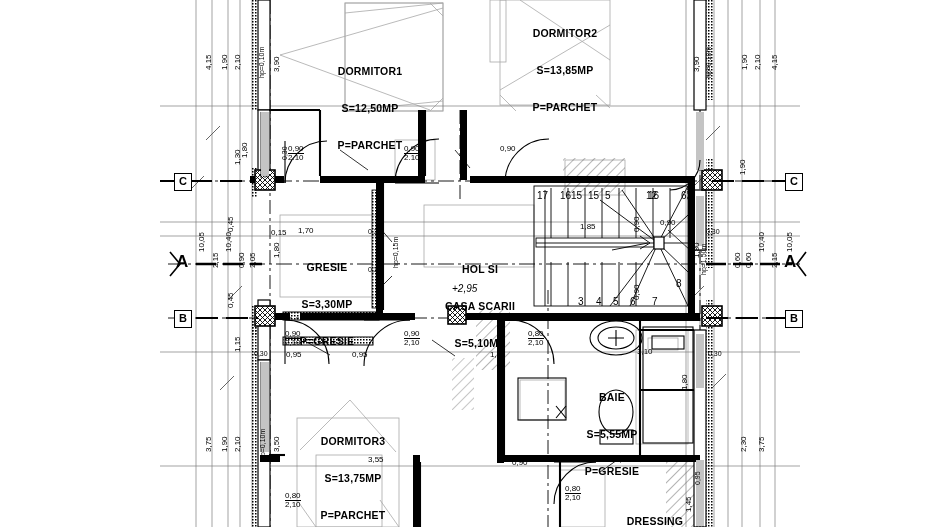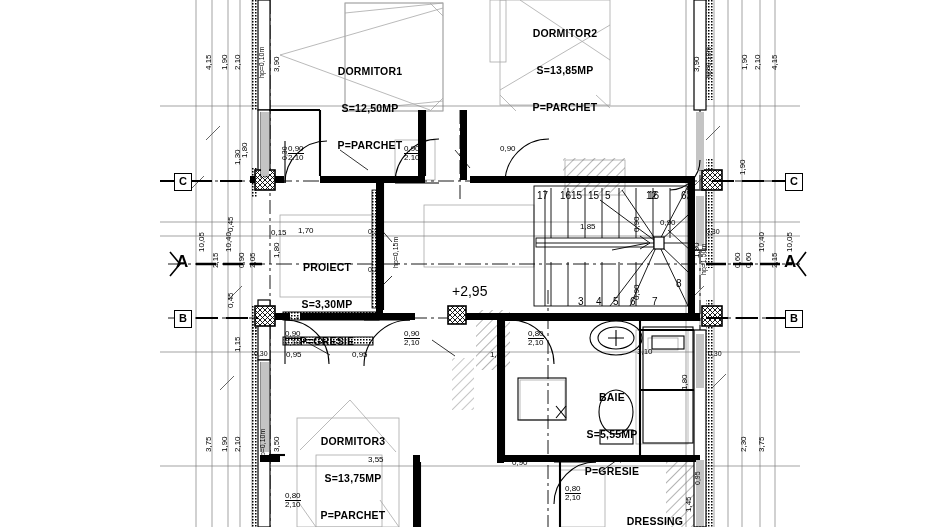--- a/index.html
+++ b/index.html
@@ -23,22 +23,22 @@
          text-align:center;line-height:15px;color:#000;
          font-family:"Liberation Sans",sans-serif;}
   .sec{position:absolute;font-size:17px;font-weight:bold;color:#000;
        font-family:"Liberation Sans",sans-serif;}
   .doordim{position:absolute;font-size:8px;color:#000;text-align:center;
            font-family:"Liberation Sans",sans-serif;line-height:1.12;}
   .doordim b{display:block;font-weight:normal;}
   .doordim .top{border-bottom:0.9px solid #000;padding-bottom:0px;}
   .stepnum{position:absolute;font-size:10px;color:#000;
            font-family:"Liberation Sans",sans-serif;}
-  .elev{position:absolute;font-size:14px;color:#000;
-        font-family:"Liberation Sans",sans-serif;}
+  .elev{position:absolute;font-size:10px;color:#000;
+        font-family:"Liberation Sans",sans-serif;font-style:italic;}
   #watermark{position:absolute;left:0;top:291px;width:938px;height:70px;
              font-family:"Liberation Sans",sans-serif;font-size:58px;
              font-weight:bold;color:#d8d8d8;letter-spacing:12px;
              white-space:nowrap;overflow:hidden;pointer-events:none;
              line-height:70px;text-align:center;}
 </style>
 </head>
 <body>
 
 <div id="plan">
@@ -328,25 +328,30 @@
     <div>P=PARCHET</div>
   </div>
 
   <div class="lbl room-lbl" style="left:505px;top:2px;width:120px;">
     <div>DORMITOR2</div>
     <div>S=13,85MP</div>
     <div>P=PARCHET</div>
   </div>
 
   <div class="lbl room-lbl" style="left:272px;top:236px;width:110px;">
-    <div>PROIECT</div>
+    <div>GRESIE</div>
     <div>S=3,30MP</div>
     <div>P=GRESIE</div>
   </div>
 
+  <div class="lbl room-lbl" style="left:420px;top:238px;width:120px;">
+    <div>HOL SI</div>
+    <div>CASA SCARII</div>
+    <div>S=5,10MP</div>
+  </div>
 
   <div class="lbl room-lbl" style="left:557px;top:366px;width:110px;">
     <div>BAIE</div>
     <div>S=5,55MP</div>
     <div>P=GRESIE</div>
   </div>
 
   <div class="lbl room-lbl" style="left:293px;top:410px;width:120px;">
     <div>DORMITOR3</div>
     <div>S=13,75MP</div>

